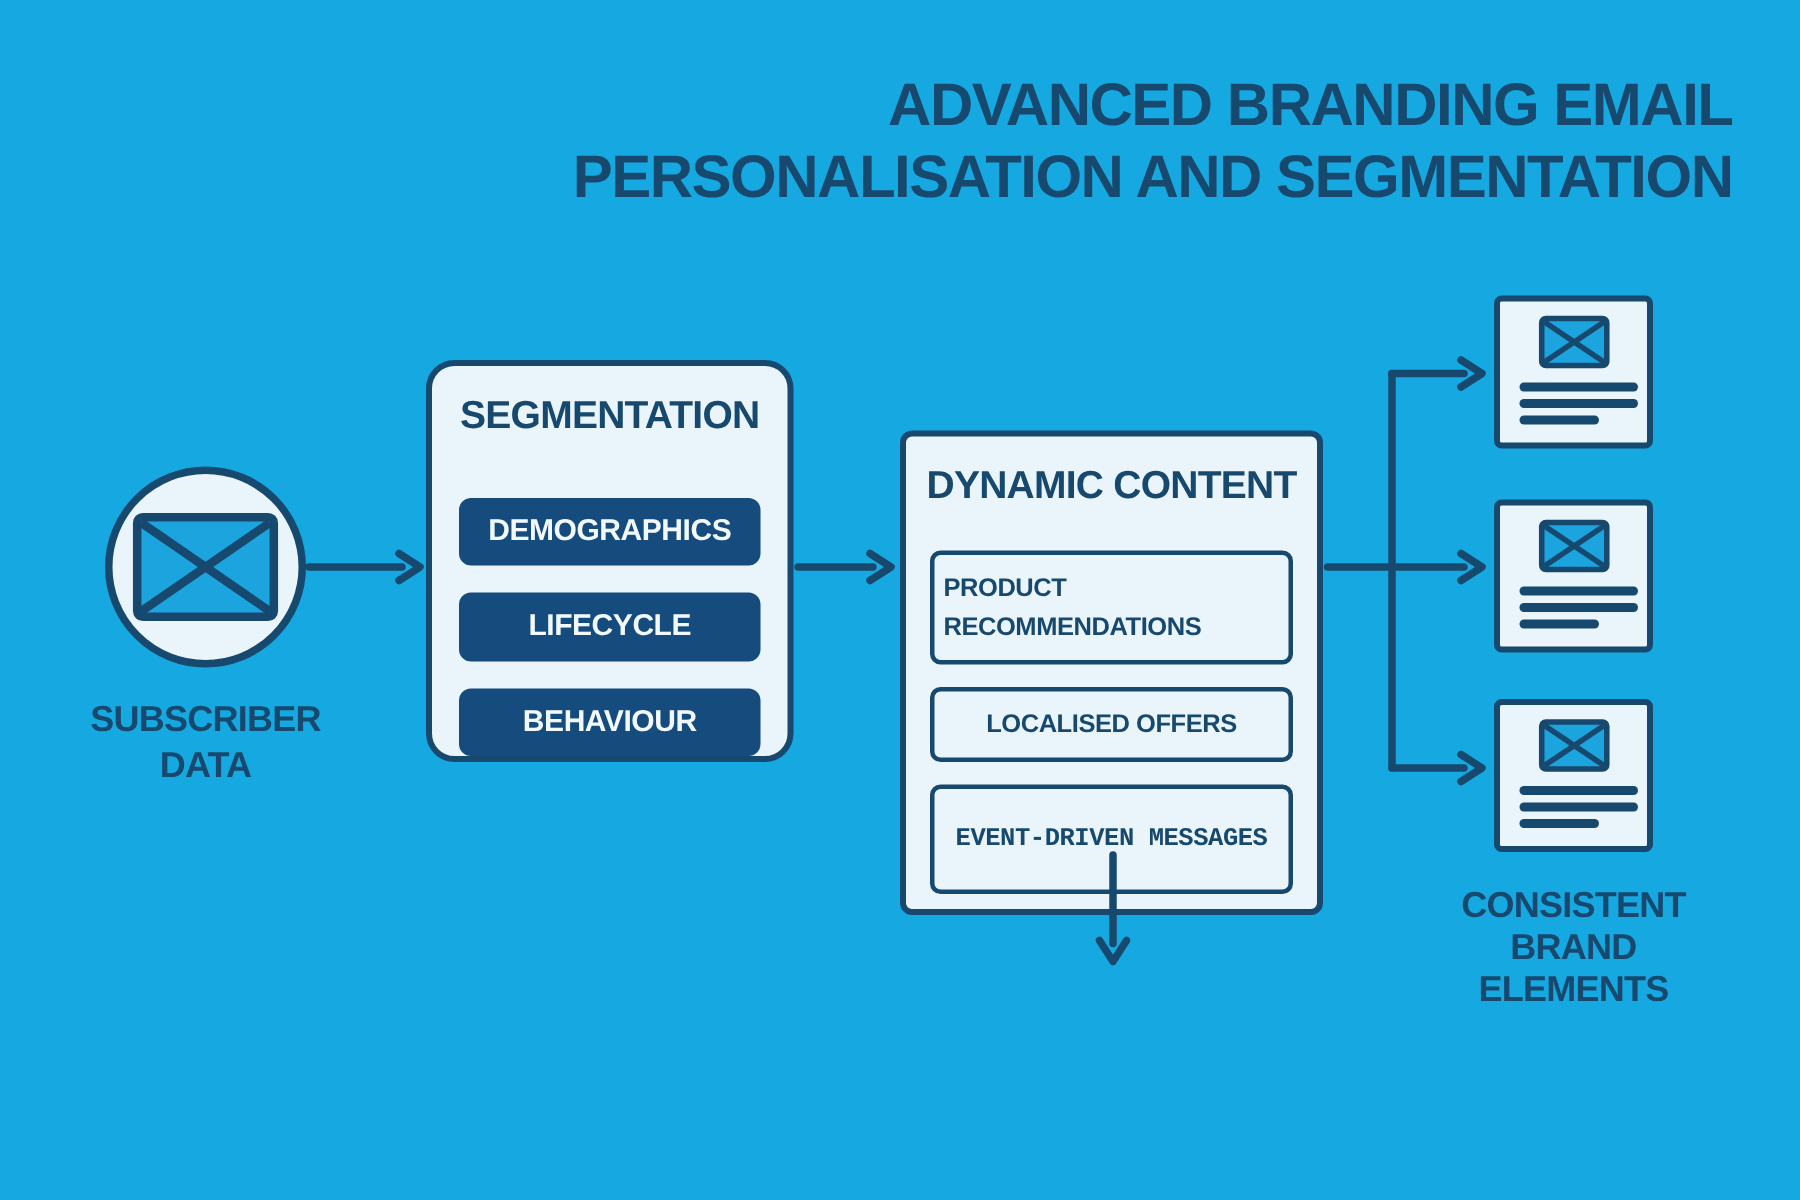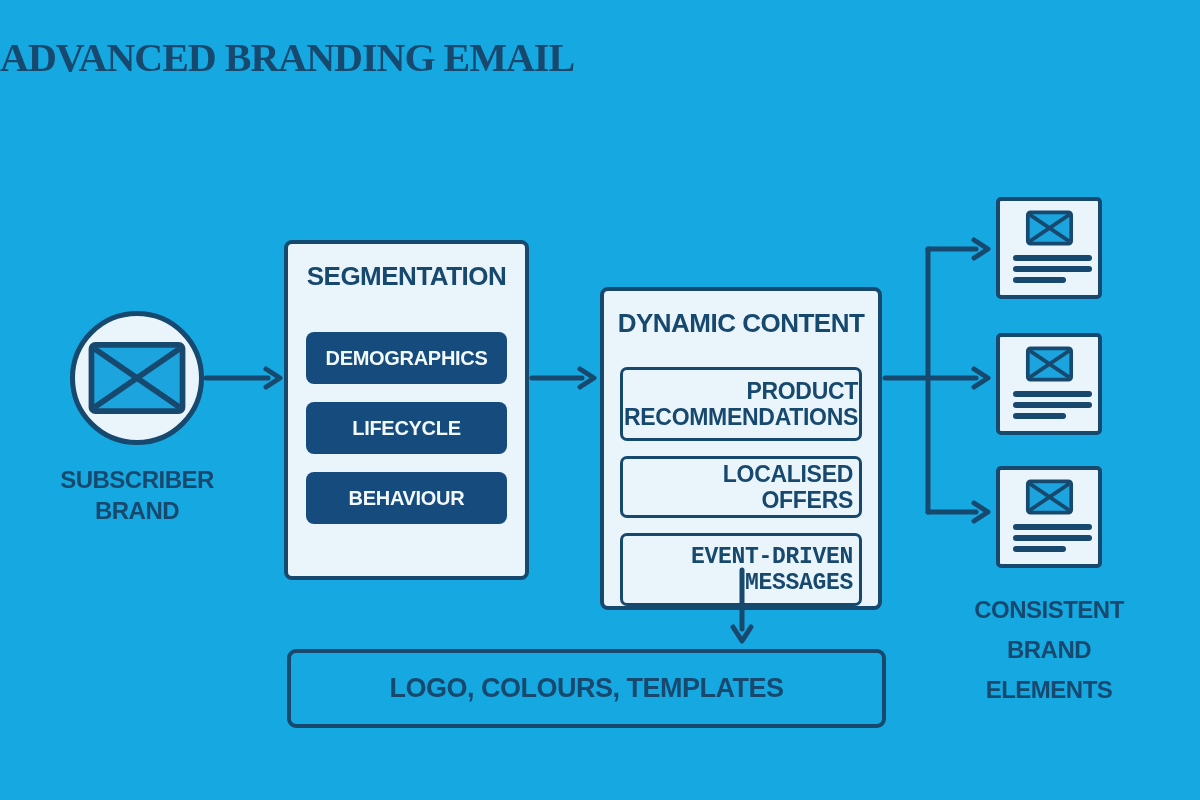--- a/index.html
+++ b/index.html
@@ -14,82 +14,82 @@
   html,body{width:1200px;height:800px;}
   body{
     font-family:"Liberation Sans", sans-serif;
     background:var(--bg);
     overflow:hidden;
   }
   .canvas{position:relative;width:1200px;height:800px;background:var(--bg);}
 
   
   .title{
-    position:absolute;left:0;top:34px;width:1155px;
-    text-align:left;color:var(--navy);
-    font-size:40px;font-weight:bold;line-height:48px;letter-spacing:-1px;font-family:Liberation Serif, serif;
+    position:absolute;left:0;top:46px;width:1155px;
+    text-align:right;color:var(--navy);
+    font-size:40px;font-weight:bold;line-height:48px;letter-spacing:-1px;
   }
 
   
   .circle{
     position:absolute;left:70px;top:311px;width:134px;height:134px;
     background:var(--panel);border:5px solid var(--navy);border-radius:50%;
     display:flex;align-items:center;justify-content:center;
   }
   .subscriber-label{
     position:absolute;left:57px;top:464px;width:160px;
     text-align:center;color:var(--navy);
     font-size:24px;font-weight:bold;line-height:31px;letter-spacing:-0.5px;
   }
 
   
   .panel{
     position:absolute;background:var(--panel);
     border:4px solid var(--navy);border-radius:8px;
     display:flex;flex-direction:column;align-items:center;
   }
-  .panel-seg{left:284px;top:240px;width:245px;height:340px;}
+  .panel-seg{left:284px;top:240px;width:245px;height:268px;border-radius:19px;}
   .panel-dyn{left:600px;top:243px;width:282px;height:323px;margin-top:44px;}
   .panel-title{
     margin-top:17px;color:var(--navy);
     font-size:26px;font-weight:bold;letter-spacing:-0.5px;text-align:center;
   }
   .pill{
     width:201px;height:52px;margin-top:18px;
     background:var(--pill);border-radius:8px;
     display:flex;align-items:center;justify-content:center;
     color:var(--white-text);font-size:20px;font-weight:bold;letter-spacing:-0.3px;
   }
   .pill.first{margin-top:40px;}
   .subbox{
     width:242px;margin-top:15px;padding:9px 6px;
     border:3px solid var(--navy);border-radius:7px;
-    display:flex;align-items:center;justify-content:center;text-align:right;
-    color:var(--navy);font-size:23px;font-weight:bold;line-height:26px;letter-spacing:-0.3px;
+    display:flex;align-items:center;justify-content:center;text-align:left;
+    color:var(--navy);font-size:17px;font-weight:bold;line-height:26px;letter-spacing:-0.3px;
   }
   .subbox.first{margin-top:28px;min-height:74px;}
   .subbox.single{min-height:50px;}
   .subbox.last{min-height:73px;font-family:Liberation Mono, monospace;}
 
   
   .card{
     position:absolute;left:996px;width:106px;height:102px;
     background:var(--panel);border:4px solid var(--navy);border-radius:5px;
     display:flex;flex-direction:column;align-items:center;
   }
   .card .env{margin-top:9px;}
   .bars{width:100%;padding:0 13px;margin-top:9px;}
   .bar{height:6px;background:var(--navy);border-radius:3px;margin-top:5px;}
   .bar.b1{width:79px;margin-top:0;}
   .bar.b2{width:79px;}
   .bar.b3{width:53px;}
   .outputs-label{
     position:absolute;left:964px;top:590px;width:170px;
     text-align:center;color:var(--navy);
-    font-size:24px;font-weight:bold;line-height:40px;letter-spacing:-0.5px;
+    font-size:24px;font-weight:bold;line-height:28px;letter-spacing:-0.5px;
   }
 
   
   .foundation{
     position:absolute;left:287px;top:649px;width:599px;height:79px;
     border:4px solid var(--navy);border-radius:9px;
     display:flex;align-items:center;justify-content:center;
     color:var(--navy);font-size:27px;font-weight:bold;letter-spacing:-0.5px;
   }
 
@@ -101,30 +101,31 @@
   .env rect{fill:var(--envelope);stroke:var(--navy);}
   .env line{stroke:var(--navy);}
 </style>
 </head>
 <body>
 
 <div class="canvas">
 
   <div class="title">
     <div>ADVANCED BRANDING EMAIL</div>
+    <div>PERSONALISATION AND SEGMENTATION</div>
   </div>
 
   <div class="circle">
     <svg class="env" width="100" height="74" viewBox="0 0 104 78">
       <rect x="4" y="4" width="96" height="70" rx="4" stroke-width="6"></rect>
       <line x1="7" y1="8" x2="97" y2="70" stroke-width="6"></line>
       <line x1="97" y1="8" x2="7" y2="70" stroke-width="6"></line>
     </svg>
   </div>
-  <div class="subscriber-label">SUBSCRIBER BRAND</div>
+  <div class="subscriber-label">SUBSCRIBER DATA</div>
 
   <div class="panel panel-seg">
     <div class="panel-title">SEGMENTATION</div>
     <div class="pill first">DEMOGRAPHICS</div>
     <div class="pill">LIFECYCLE</div>
     <div class="pill">BEHAVIOUR</div>
   </div>
 
   <div class="panel panel-dyn">
     <div class="panel-title">DYNAMIC CONTENT</div>
@@ -167,23 +168,20 @@
     </svg>
     <div class="bars">
       <div class="bar b1"></div>
       <div class="bar b2"></div>
       <div class="bar b3"></div>
     </div>
   </div>
 
   <div class="outputs-label">CONSISTENT BRAND ELEMENTS</div>
 
-  <div class="foundation">
-    <span>LOGO, COLOURS, TEMPLATES</span>
-  </div>
 
   <svg class="arrows" viewBox="0 0 1200 800">
 
     <path d="M206 378 H268"></path>
     <path d="M266 369 L280 378 L266 387"></path>
 
     <path d="M532 378 H582"></path>
     <path d="M580 369 L594 378 L580 387"></path>
 
     <path d="M885 378 H976"></path>

